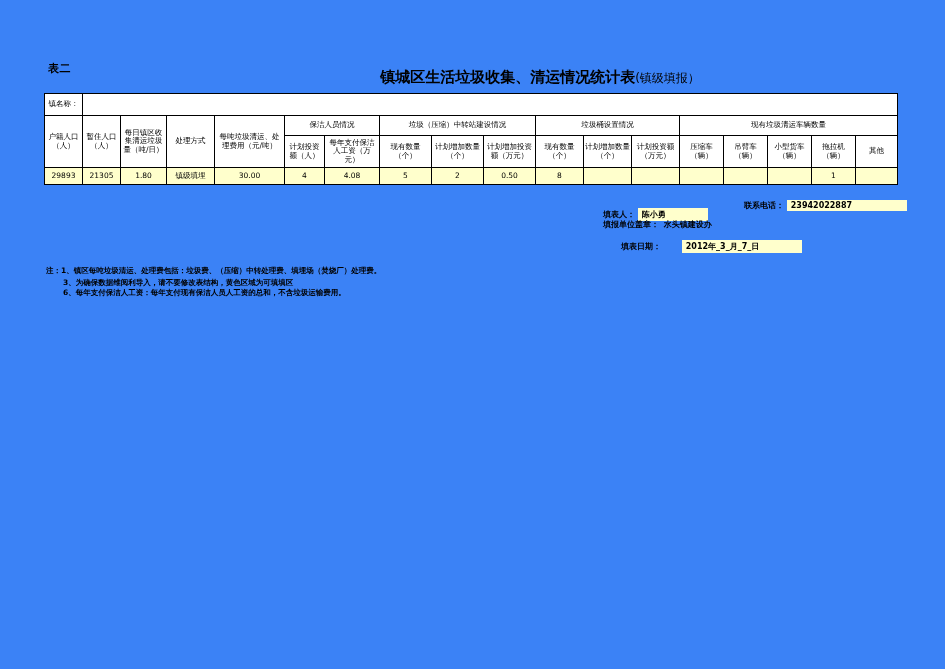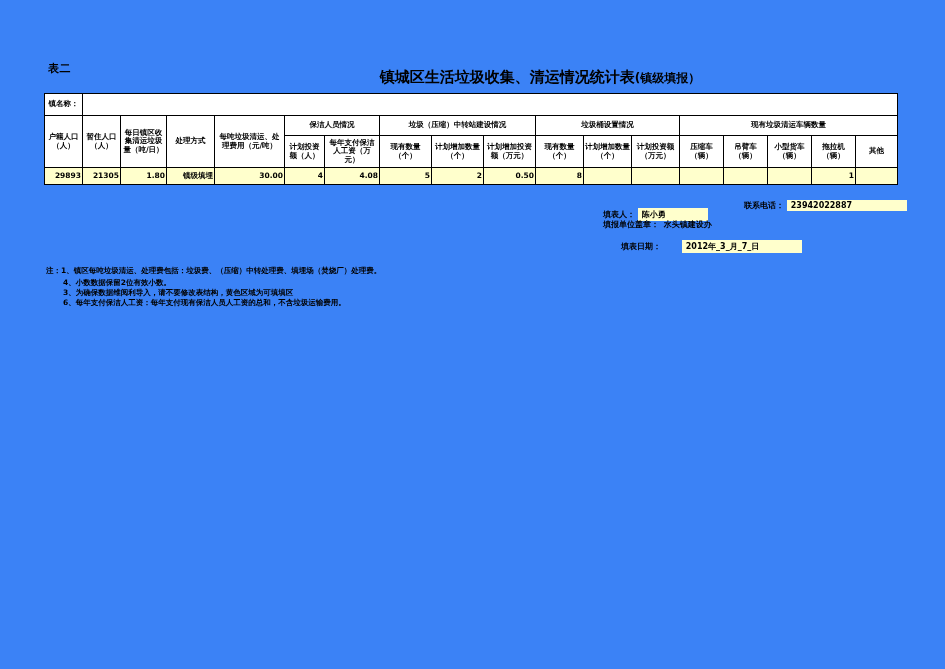--- a/index.html
+++ b/index.html
@@ -28,35 +28,35 @@
     left: 340px; top: 68px;
     width: 400px;
     text-align: center;
     font-size: 15px;
     font-weight: bold;
     color: #000000;
     white-space: nowrap;
   }
   .doc-title .suffix {
     font-size: 12px;
-    font-weight: bold;
+    font-weight: normal;
   }
 
   
   table.grid {
     position: absolute;
     left: 44px; top: 93px;
     border-collapse: collapse;
     table-layout: fixed;
     background: #FFFFCC;
   }
   table.grid td, table.grid th {
     border: 1px solid #000000;
     font-size: 7.5px;
-    font-weight: bold;
+    font-weight: normal;
     color: #000000;
     text-align: center;
     vertical-align: middle;
     padding: 1px 1px;
     line-height: 1.15;
     word-break: break-all;
     background: #FFFFFF;
   }
   td.namebar-label {
     background: #FFFFCC;
@@ -67,21 +67,21 @@
   }
   td.namebar-value {
     background: #FFFFCC;
     border-left: 1px solid #000000;
   }
   tr.datarow td {
     background: #FFFFCC;
     height: 17px;
     font-size: 7.5px;
   }
-  tr.datarow td.num { text-align: right; }
+  tr.datarow td.num { text-align: center; }
 
   .grp { height: 20px; }
   .sub { height: 32px; }
   .tall { height: 52px; }
 
   
   .footer {
     position: absolute;
     left: 44px; top: 196px;
     width: 860px;
@@ -223,18 +223,17 @@
       <span class="f-value plain">水头镇建设办</span>
     </div>
     <div class="frow r3">
       <span class="f-label">填表日期：</span>
       <span class="f-value wide" style="margin-left:18px">2012年_3_月_7_日</span>
     </div>
   </div>
 
   <div class="notes">
     <div class="n-line n-first">注：1、镇区每吨垃圾清运、处理费包括：垃圾费、（压缩）中转处理费、填埋场（焚烧厂）处理费。</div>
-    <div class="n-line n-rest n-tight">4、小数数据保留2位有效小数。</div>
     <div class="n-line n-rest n-tight">3、为确保数据维阅利导入，请不要修改表结构，黄色区域为可填填区</div>
     <div class="n-line n-rest n-tight">6、每年支付保洁人工资：每年支付现有保洁人员人工资的总和，不含垃圾运输费用。</div>
   </div>
 
 </div>
 
 </body></html>

